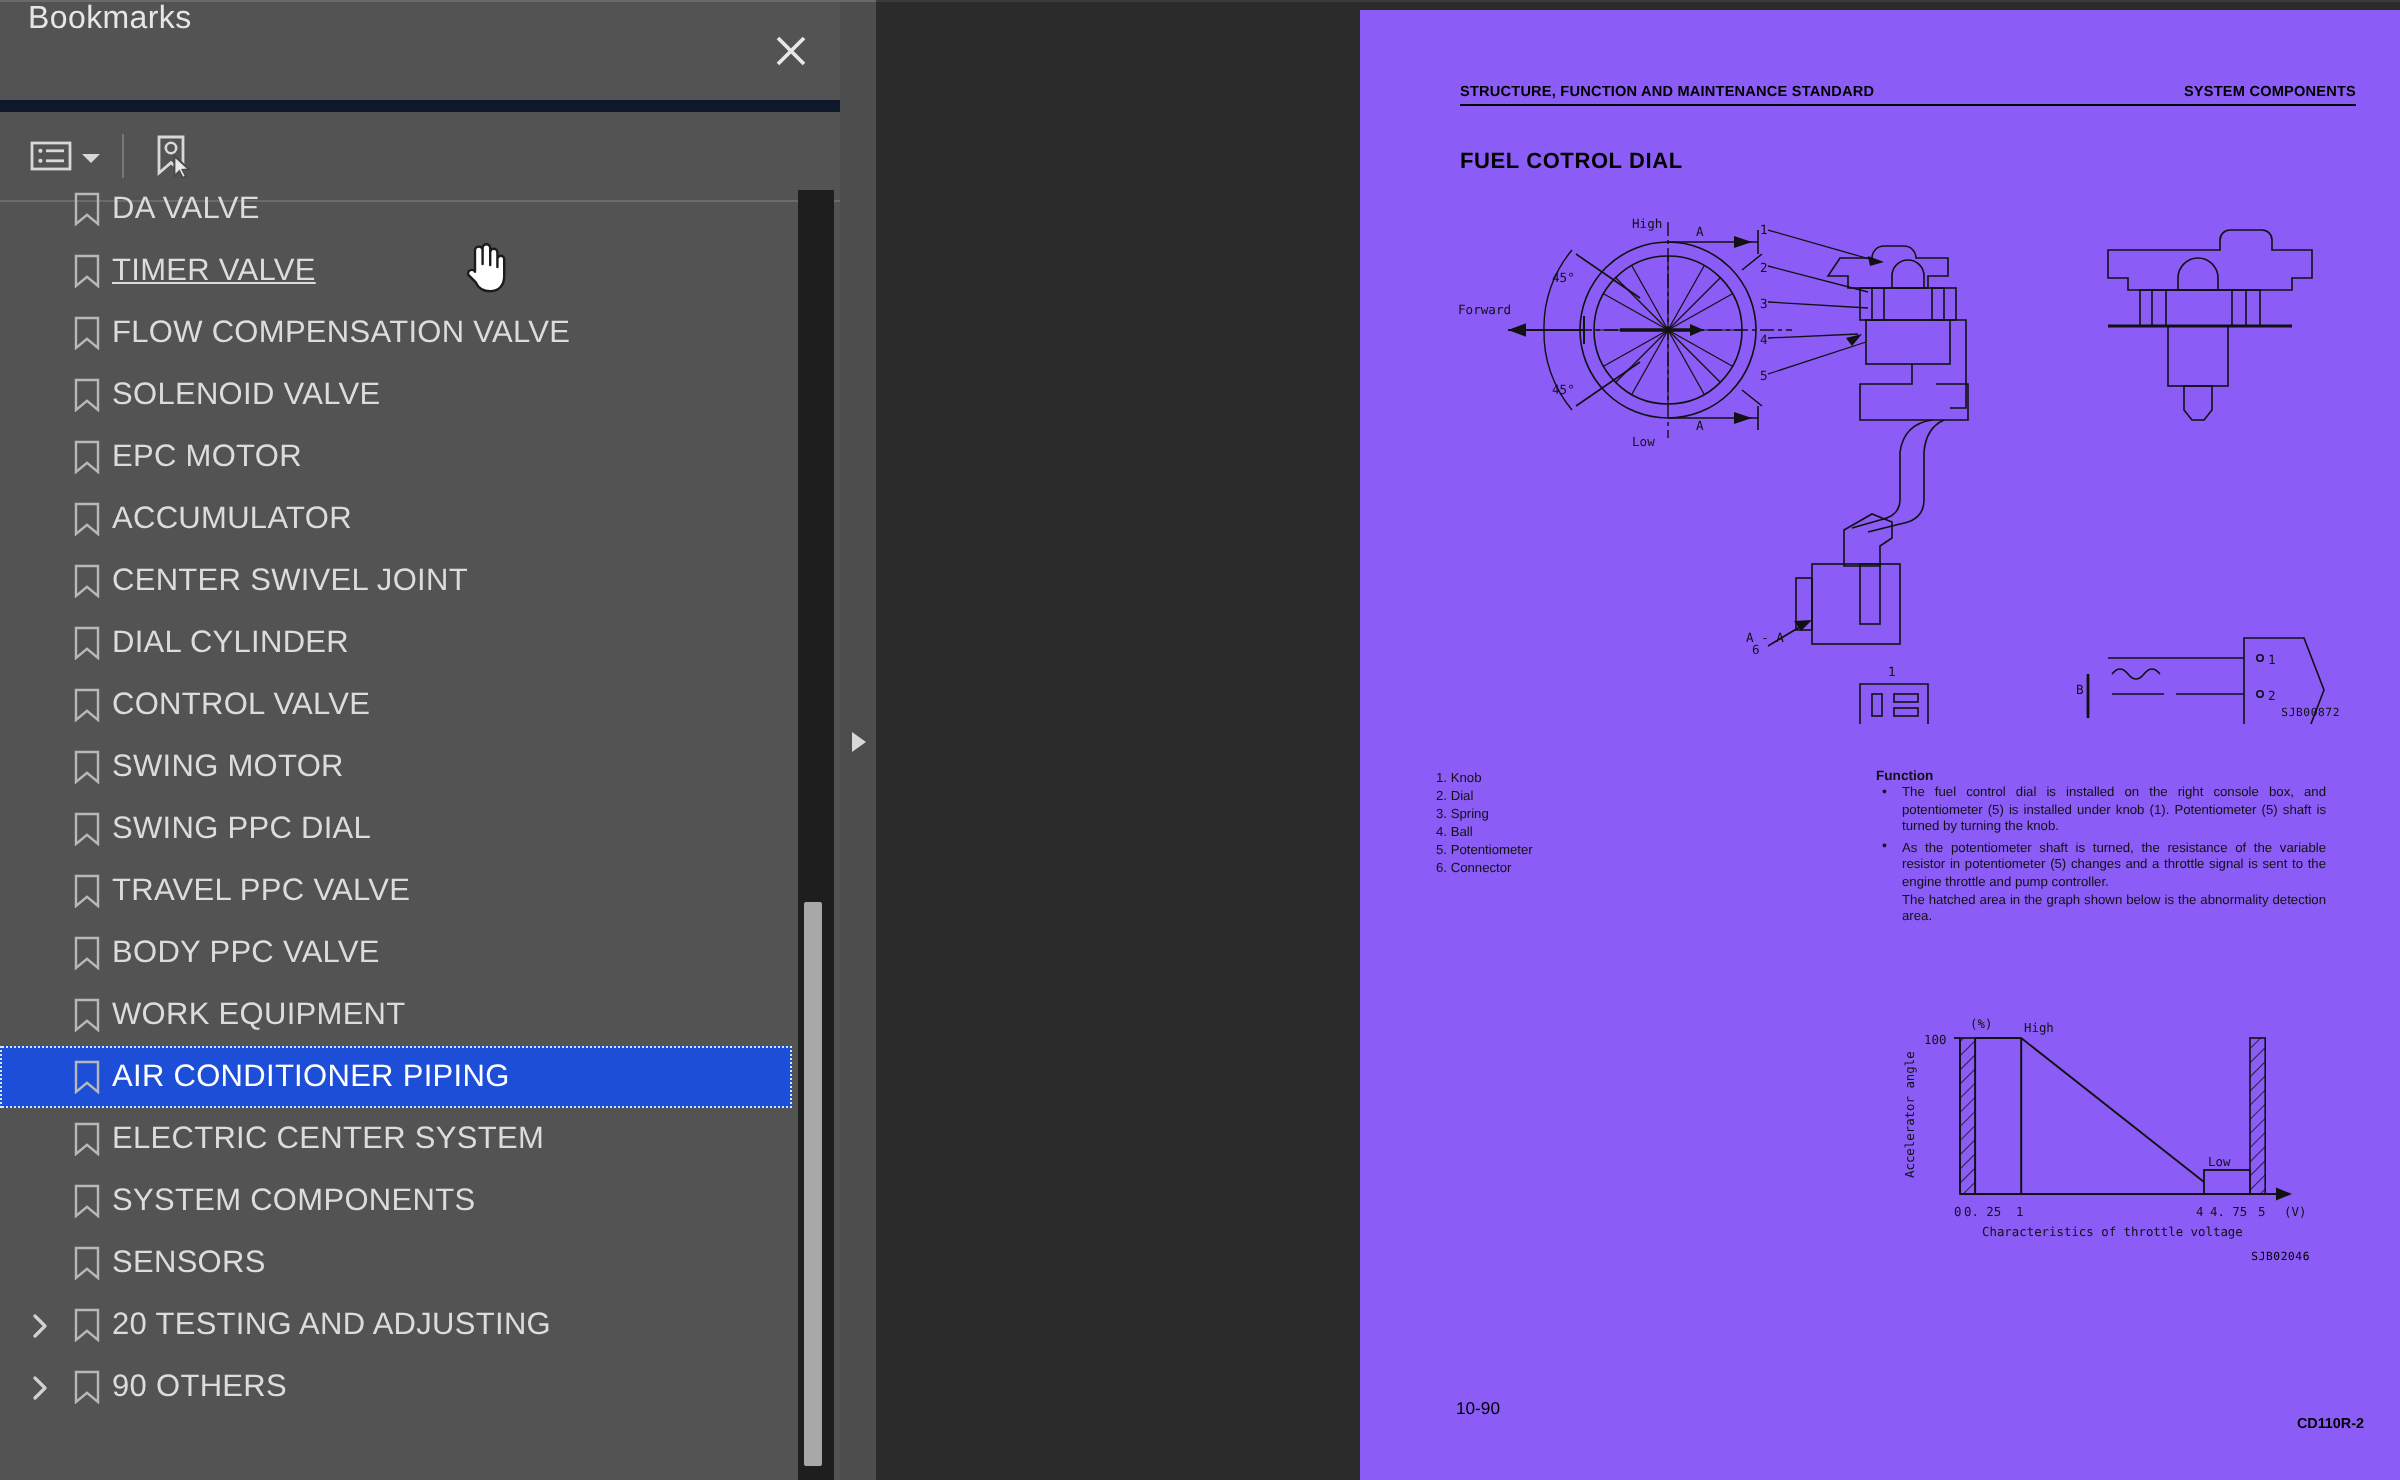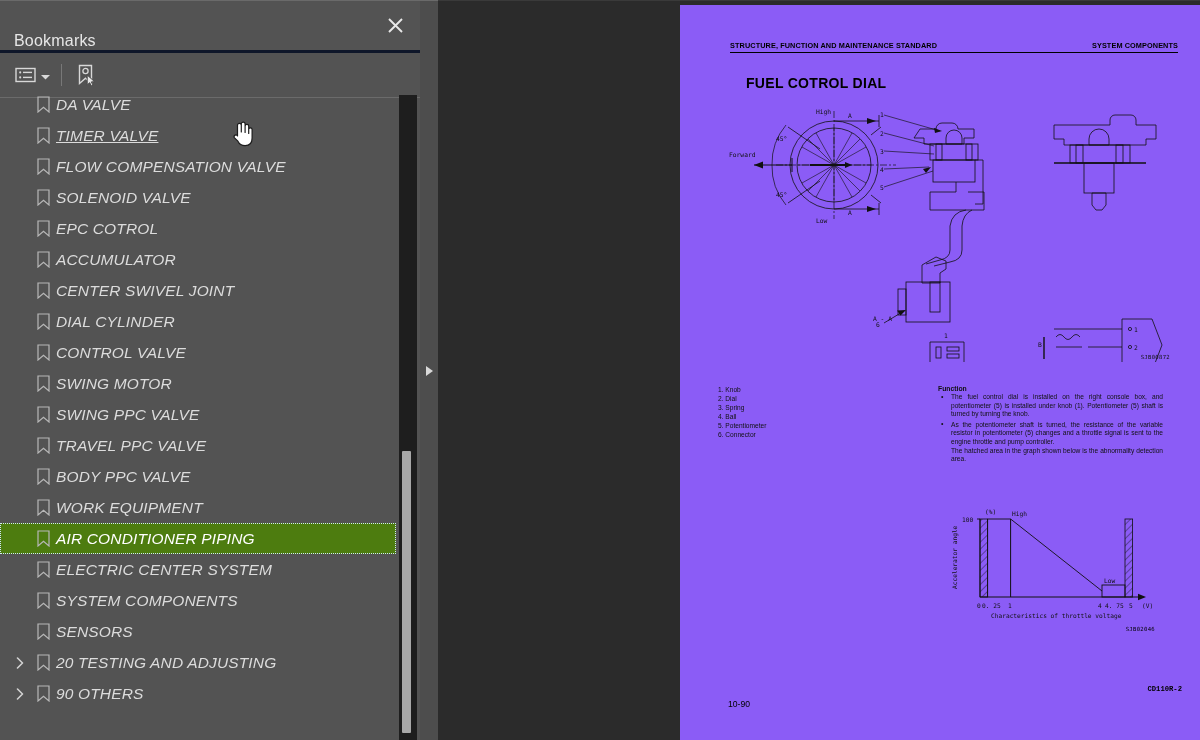--- a/index.html
+++ b/index.html
@@ -13,22 +13,22 @@
 
   
   .panel{
     position:absolute;left:0;top:0;width:420px;height:740px;
     background:#535353;
     box-sizing:border-box;
     border-top:1px solid #6a6a6a;
   }
   .panel-header{
     position:relative;height:49px;
-    border-bottom:3px solid #0f172a;
-    display:flex;align-items:flex-end;
+    border-bottom:6px solid #0f172a;
+    display:flex;align-items:flex-start;
   }
   .panel-title{
     color:#e6e6e6;font-size:16px;margin-left:14px;letter-spacing:.2px;
   }
   .close-btn{
     position:absolute;right:12px;top:11px;width:26px;height:26px;
     display:flex;align-items:center;justify-content:center;
     cursor:pointer;
   }
   .close-btn svg{display:block;}
@@ -43,40 +43,40 @@
   }
   .tb-caret{margin-left:4px;}
   .tb-divider{width:1px;height:22px;background:#787878;margin:0 11px 0 9px;}
 
   
   .list-wrap{
     position:absolute;left:0;top:94px;width:420px;height:646px;
     overflow:hidden;
   }
   .list{
-    position:absolute;left:0;top:-6px;width:398px;font-style:italic;
+    position:absolute;left:0;top:-6px;width:398px;
   }
   .bm-row{
     display:flex;align-items:center;height:31px;padding-left:10px;
     box-sizing:border-box;cursor:pointer;
   }
   .bm-chevron{
     width:20px;flex:0 0 20px;display:flex;align-items:center;justify-content:center;
     color:#d2d2d2;
   }
   .bm-chevron.empty{visibility:hidden;}
   .bm-icon{
     width:26px;flex:0 0 26px;display:flex;align-items:center;justify-content:center;
   }
   .bm-label{
     color:#dcdcdc;font-size:15.5px;white-space:nowrap;letter-spacing:.15px;
   }
   .bm-row.hover .bm-label{text-decoration:underline;}
   .bm-row.selected{
-    background:#4d7c0f;
+    background:#1d4ed8;
     outline:1px dotted #cfe6f8;outline-offset:-1px;
     margin-right:2px;
   }
   .bm-row.selected .bm-label{color:#ffffff;}
 
   
   .scroll-track{
     position:absolute;left:399px;top:94px;width:18px;height:646px;
     background:#1e1e1e;
   }
@@ -110,21 +110,21 @@
   .pg-inner{position:relative;width:100%;height:100%;
     font-family:"Liberation Sans", sans-serif;}
 
   .pg-head{
     position:absolute;left:34px;top:36px;width:448px;
     display:flex;justify-content:space-between;
     border-bottom:1.2px solid #000;padding-bottom:2px;
   }
   .pg-head span{font-size:7.3px;font-weight:bold;letter-spacing:.1px;}
   .pg-title{
-    position:absolute;left:50px;top:70px;font-size:14px;font-weight:bold;letter-spacing:.3px;
+    position:absolute;left:34px;top:70px;font-size:11px;font-weight:bold;letter-spacing:.3px;
   }
 
   
   .fig{position:absolute;left:28px;top:92px;width:464px;height:265px;}
   .fig svg{display:block;}
   .fig-id{
     position:absolute;right:18px;bottom:2px;font-size:5.6px;
     font-family:"DejaVu Sans Mono", monospace;letter-spacing:.3px;color:#111;
   }
 
@@ -147,21 +147,21 @@
 
   
   .graph{position:absolute;left:250px;top:500px;width:215px;height:125px;}
   .graph svg{display:block;}
   .graph-id{
     position:absolute;right:6px;bottom:-2px;font-size:5.6px;
     font-family:"DejaVu Sans Mono", monospace;letter-spacing:.3px;
   }
 
   .pg-foot-left{position:absolute;left:32px;bottom:32px;font-size:8.6px;}
-  .pg-foot-right{position:absolute;right:34px;bottom:48px;font-size:7.2px;font-weight:bold;font-family:Liberation Mono, monospace;}
+  .pg-foot-right{position:absolute;right:34px;bottom:25px;font-size:7.2px;font-weight:bold;}
 
   
   .cursor{position:absolute;left:231px;top:120px;pointer-events:none;}
 </style>
 </head>
 <body>
 
 <div class="app">
 
   <div class="panel">
@@ -258,21 +258,21 @@
             <span class="bm-chevron empty">
               <svg width="8" height="12" viewBox="0 0 8 12">
                 <path d="M1.5 1 L6.5 6 L1.5 11" fill="none" stroke="#d2d2d2" stroke-width="1.6" stroke-linecap="round" stroke-linejoin="round"></path>
               </svg>
             </span>
             <span class="bm-icon">
               <svg width="13" height="17" viewBox="0 0 13 17">
                 <path d="M1 1 h11 v15 l-5.5 -4.6 l-5.5 4.6 z" fill="none" stroke="#b8b8b8" stroke-width="1.2"></path>
               </svg>
             </span>
-            <span class="bm-label">EPC COTROL</span>
+            <span class="bm-label">EPC MOTOR</span>
           </div>
           <div class="bm-row">
             <span class="bm-chevron empty">
               <svg width="8" height="12" viewBox="0 0 8 12">
                 <path d="M1.5 1 L6.5 6 L1.5 11" fill="none" stroke="#d2d2d2" stroke-width="1.6" stroke-linecap="round" stroke-linejoin="round"></path>
               </svg>
             </span>
             <span class="bm-icon">
               <svg width="13" height="17" viewBox="0 0 13 17">
                 <path d="M1 1 h11 v15 l-5.5 -4.6 l-5.5 4.6 z" fill="none" stroke="#b8b8b8" stroke-width="1.2"></path>
@@ -336,21 +336,21 @@
             <span class="bm-chevron empty">
               <svg width="8" height="12" viewBox="0 0 8 12">
                 <path d="M1.5 1 L6.5 6 L1.5 11" fill="none" stroke="#d2d2d2" stroke-width="1.6" stroke-linecap="round" stroke-linejoin="round"></path>
               </svg>
             </span>
             <span class="bm-icon">
               <svg width="13" height="17" viewBox="0 0 13 17">
                 <path d="M1 1 h11 v15 l-5.5 -4.6 l-5.5 4.6 z" fill="none" stroke="#b8b8b8" stroke-width="1.2"></path>
               </svg>
             </span>
-            <span class="bm-label">SWING PPC VALVE</span>
+            <span class="bm-label">SWING PPC DIAL</span>
           </div>
           <div class="bm-row">
             <span class="bm-chevron empty">
               <svg width="8" height="12" viewBox="0 0 8 12">
                 <path d="M1.5 1 L6.5 6 L1.5 11" fill="none" stroke="#d2d2d2" stroke-width="1.6" stroke-linecap="round" stroke-linejoin="round"></path>
               </svg>
             </span>
             <span class="bm-icon">
               <svg width="13" height="17" viewBox="0 0 13 17">
                 <path d="M1 1 h11 v15 l-5.5 -4.6 l-5.5 4.6 z" fill="none" stroke="#b8b8b8" stroke-width="1.2"></path>

